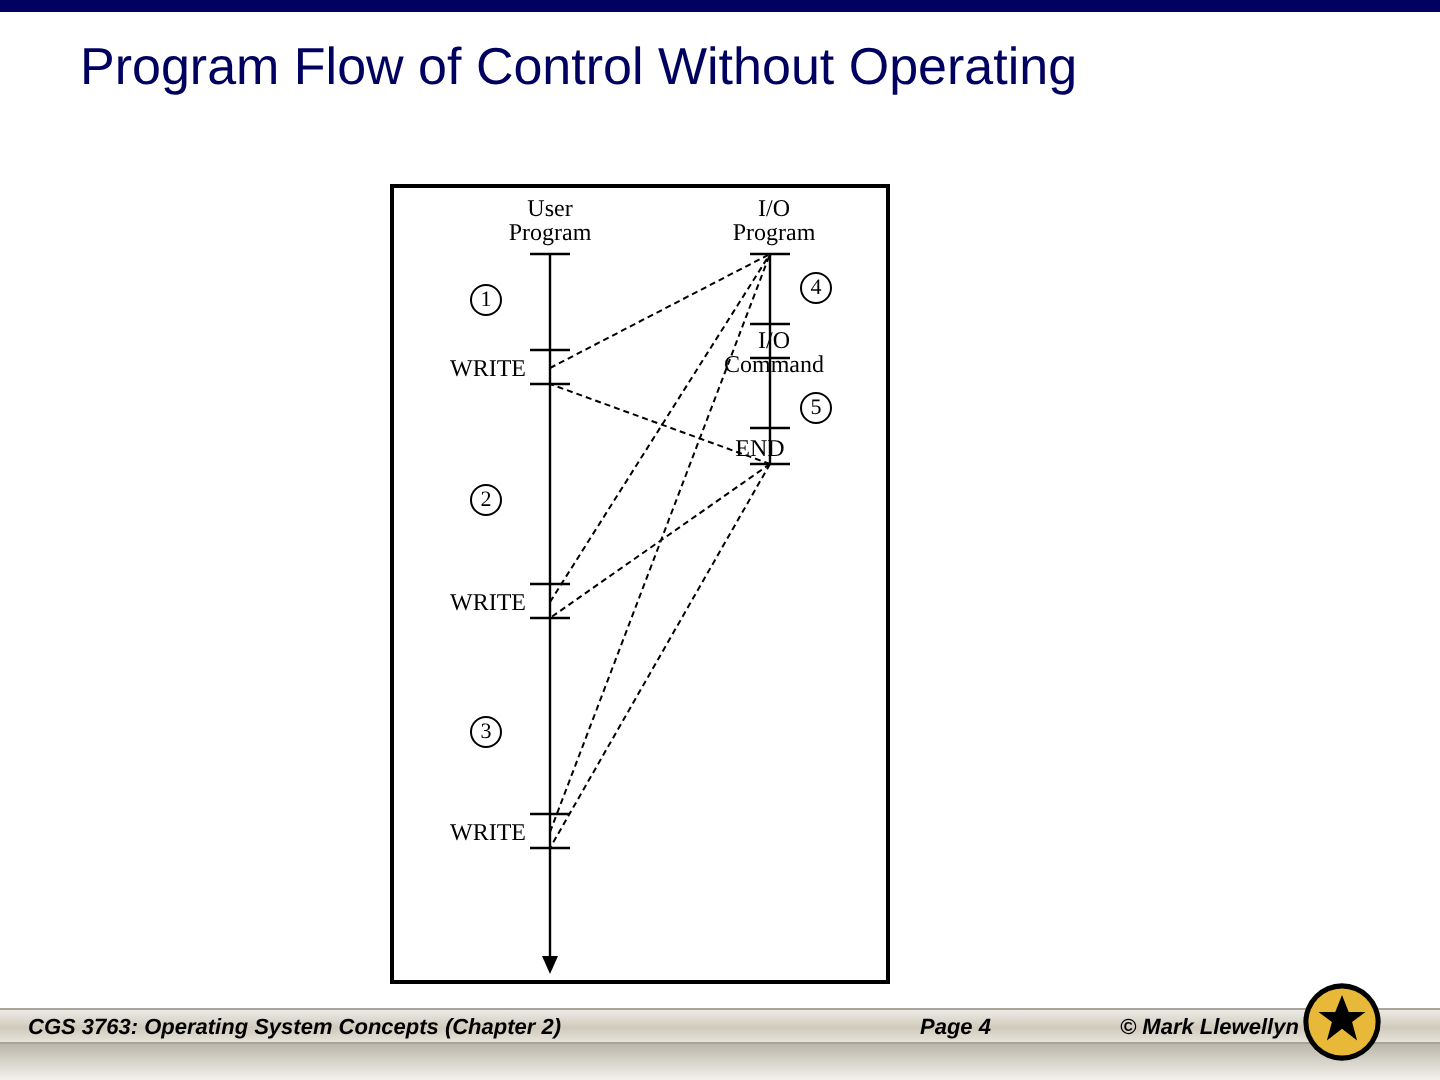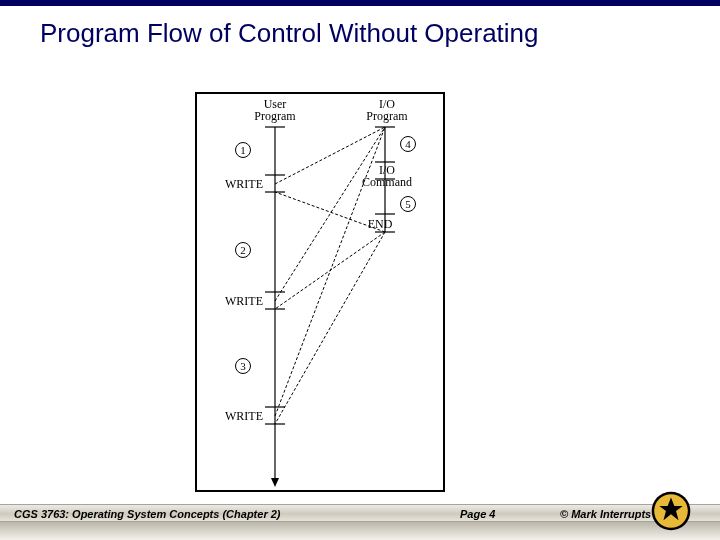--- a/index.html
+++ b/index.html
@@ -164,20 +164,20 @@
   <div class="circnum" style="left:40px;top:266px">3</div>
   <div class="circnum" style="left:205px;top:44px">4</div>
   <div class="circnum" style="left:205px;top:104px">5</div>
 </div>
 
 <div class="footer-area">
   <div class="footer-shadow"></div>
   <div class="footer-bar"></div>
   <div class="footer-text ft-left">CGS 3763: Operating System Concepts  (Chapter 2)</div>
   <div class="footer-text ft-page">Page 4</div>
-  <div class="footer-text ft-right">© Mark Interrupts</div>
+  <div class="footer-text ft-right">© Mark Llewellyn</div>
 
   <svg class="logo" viewBox="0 0 100 100">
     <circle cx="50" cy="50" r="46" fill="#000"></circle>
     <circle cx="50" cy="50" r="40" fill="#e8b838"></circle>
     <path d="M50 18 L58 38 L78 38 L62 50 L68 72 L50 58 L32 72 L38 50 L22 38 L42 38 Z" fill="#000"></path>
   </svg>
 </div>
 
 </body></html>

